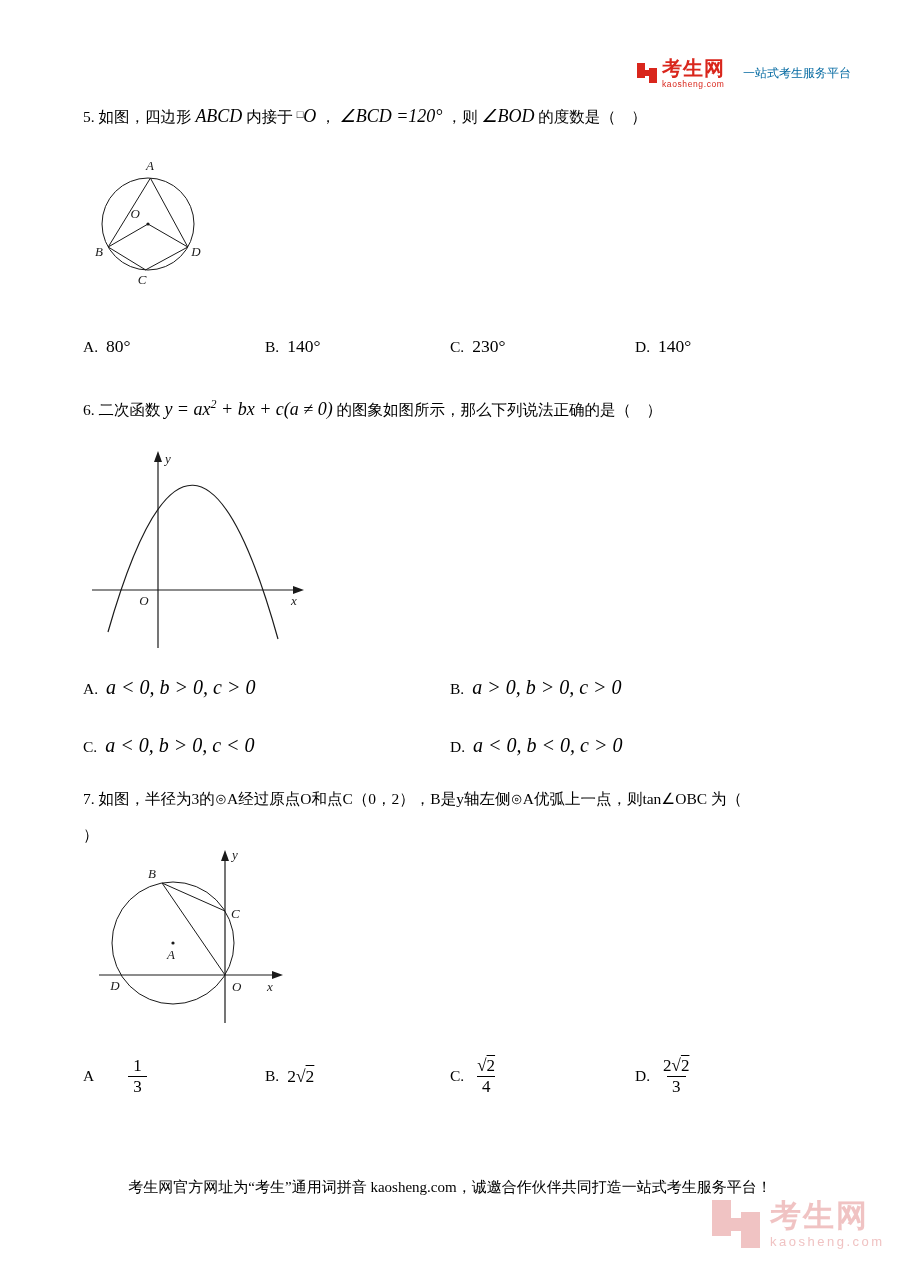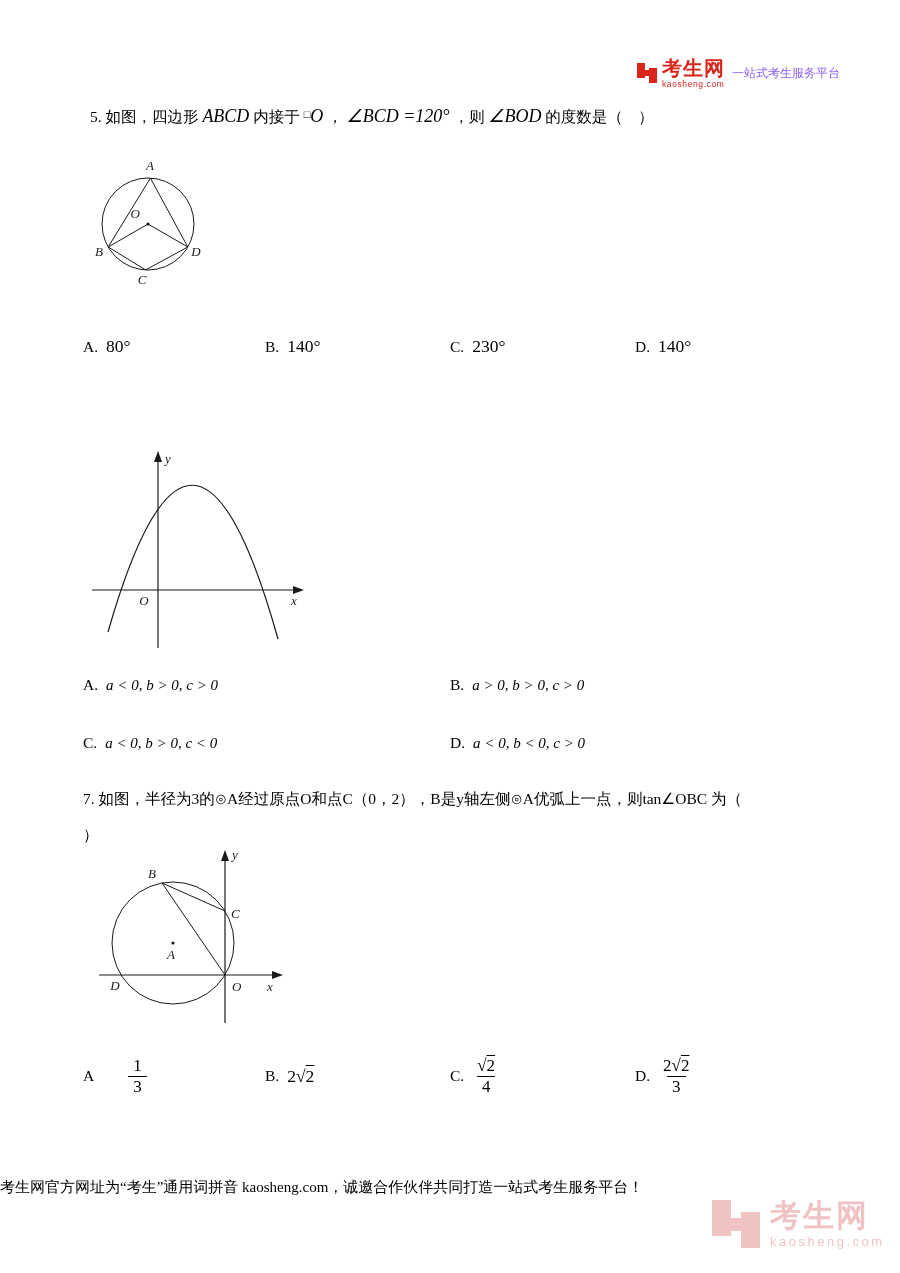--- a/index.html
+++ b/index.html
@@ -12,49 +12,49 @@
   .h-mark {
     width:20px; height:20px; flex:0 0 auto; margin-right:5px;
     background:
       linear-gradient(#d9261c,#d9261c) 0 0/8px 15px no-repeat,
       linear-gradient(#d9261c,#d9261c) 100% 100%/8px 15px no-repeat,
       linear-gradient(#d9261c,#d9261c) center/100% 6px no-repeat;
   }
   .logo-col { display:flex; flex-direction:column; line-height:1; }
   .logo-cn { font-family:"Liberation Sans", sans-serif; font-weight:bold; font-size:20px; color:#d9261c; letter-spacing:1px; }
   .logo-en { font-family:"Liberation Sans", sans-serif; font-size:8.5px; color:#d9261c; letter-spacing:0.6px; margin-top:2px; }
-  .tagline { font-size:12px; color:#8b5cf6; margin-left:7px; font-family:Liberation Serif, serif; }
+  .tagline { font-size:12px; color:#0369a1; margin-left:18px; font-family:Liberation Serif, serif; }
 
   
   .q-stem { position:absolute; font-size:15.5px; white-space:nowrap; line-height:1.4; }
   .math { font-style:italic; font-size:18px; font-family:"Liberation Serif", serif; }
   .tofu { font-size:11px; vertical-align:4px; }
   sup.sup { font-size:12px; }
 
   
   .opt { position:absolute; white-space:nowrap; display:flex; align-items:baseline; }
   .opt .lbl { font-size:15.5px; }
   .opt .val { font-size:17.5px; margin-left:8px;text-align:right; }
-  .opt .val.math { font-size:15px; }
+  .opt .val.math { font-size:20px; }
 
   .opt7 { position:absolute; display:flex; align-items:center; height:48px; white-space:nowrap; }
   .opt7 .lbl { font-size:15.5px; }
   .opt7 .inline-val { font-size:17.5px; margin-left:8px; }
   .frac { display:inline-flex; flex-direction:column; align-items:center; font-size:17px; line-height:1.15; margin-left:8px; }
   .frac .num { padding:0 5px; }
   .frac .den { border-top:1px solid #000; padding:0 5px; }
   .gap-lg { margin-left:34px; }
   .rad { text-decoration:overline; }
 
   
   .fig { position:absolute; }
   .fig svg text { font-family:"Liberation Serif", serif; font-style:italic; font-size:13px; fill:#1a1a1a; }
 
   
-  .footer { position:absolute; left:0; top:1178px; width:100%; font-size:15px; }
+  .footer { position:absolute; left:0; top:1178px; width:100%; text-align:center; font-size:15px; }
 
   
   .wm { position:absolute; left:712px; top:1200px; display:flex; align-items:center; }
   .h-mark-lg {
     width:48px; height:48px; flex:0 0 auto; margin-right:10px;
     background:
       linear-gradient(#f0c3c3,#f0c3c3) 0 0/19px 36px no-repeat,
       linear-gradient(#f0c3c3,#f0c3c3) 100% 100%/19px 36px no-repeat,
       linear-gradient(#f0c3c3,#f0c3c3) center/100% 13px no-repeat;
   }
@@ -69,21 +69,21 @@
 
   <div class="brand">
     <div class="h-mark"></div>
     <div class="logo-col">
       <span class="logo-cn">考生网</span>
       <span class="logo-en">kaosheng.com</span>
     </div>
     <span class="tagline">一站式考生服务平台</span>
   </div>
 
-  <div class="q-stem" style="left:90px; top:104px;">
+  <div class="q-stem" style="left:83px; top:104px;">
     <span>5.</span>
     <span>如图，四边形</span>
     <span class="math">ABCD</span>
     <span>内接于</span>
     <span class="tofu">□</span><span class="math">O</span>
     <span>，</span>
     <span class="math">∠BCD =120°</span>
     <span>，则</span>
     <span class="math">∠BOD</span>
     <span>的度数是（　）</span>
@@ -117,20 +117,26 @@
   </div>
   <div class="opt" style="left:450px; top:336px;">
     <span class="lbl">C.</span>
     <span class="val">230°</span>
   </div>
   <div class="opt" style="left:635px; top:336px;">
     <span class="lbl">D.</span>
     <span class="val">140°</span>
   </div>
 
+  <div class="q-stem" style="left:83px; top:396px;">
+    <span>6.</span>
+    <span>二次函数</span>
+    <span class="math"><span>y = ax</span><sup class="sup">2</sup><span> + bx + c(a ≠ 0)</span></span>
+    <span>的图象如图所示，那么下列说法正确的是（　）</span>
+  </div>
 
   <div class="fig" style="left:88px; top:448px;">
     <svg width="222" height="205" viewBox="0 0 222 205">
       <line x1="70" y1="200" x2="70" y2="10" stroke="#1a1a1a" stroke-width="1.2"></line>
       <polygon points="70,3 66,14 74,14" fill="#1a1a1a"></polygon>
       <line x1="4" y1="142" x2="208" y2="142" stroke="#1a1a1a" stroke-width="1.2"></line>
       <polygon points="216,142 205,138 205,146" fill="#1a1a1a"></polygon>
       <path d="M 20 184 Q 105 -113 190 191" fill="none" stroke="#1a1a1a" stroke-width="1.2"></path>
       <text x="77" y="15">y</text>
       <text x="203" y="157">x</text>

